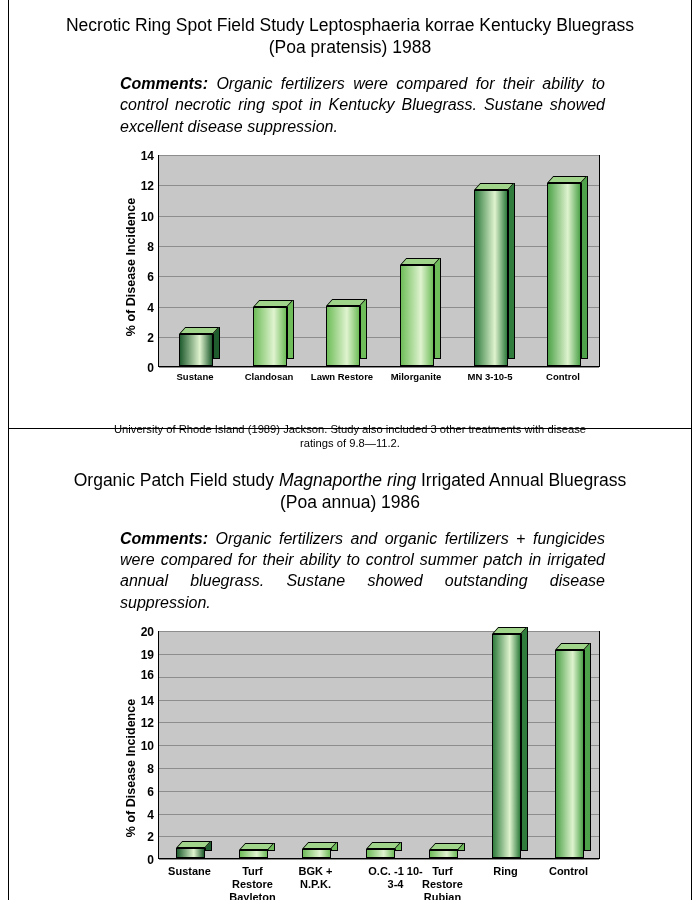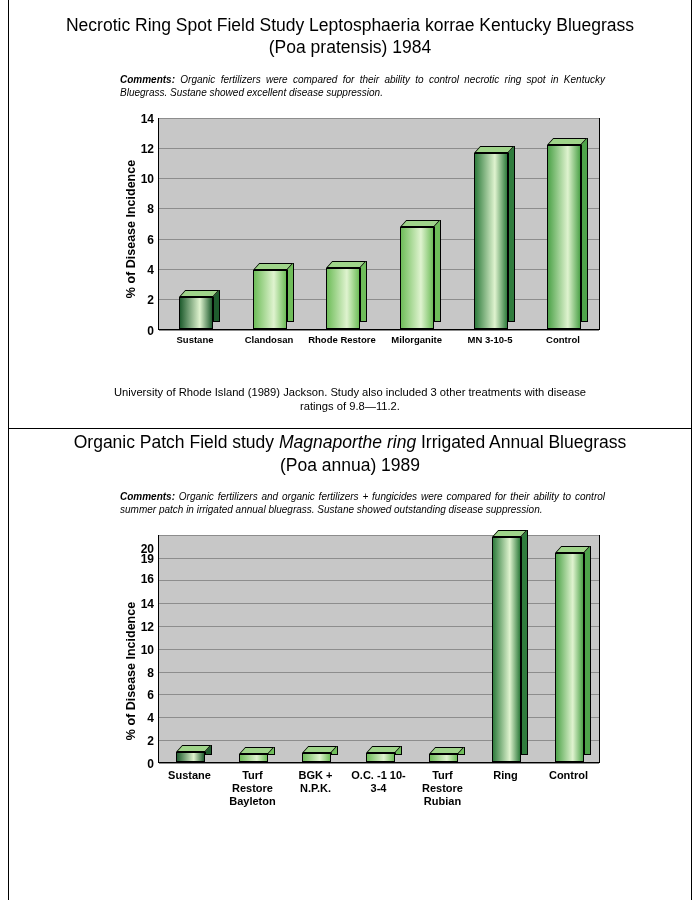--- a/index.html
+++ b/index.html
@@ -31,21 +31,21 @@
     line-height: 1.28;
     padding: 0 30px;
     box-sizing: border-box;
     margin: 0;
     font-weight: normal;
   }
   .title .ital { font-style: italic; }
 
   .comments {
     margin: 14px 95px 0 120px;
-    font-size: 10px;
+    font-size: 16px;
     line-height: 1.34;
     text-align: justify;
     font-style: italic;
   }
   .comments b {
     font-style: italic;
     font-weight: bold;
   }
 
   
@@ -162,21 +162,21 @@
 <body>
 
 <div class="page">
 
   <div class="vline-left" style="left:8px;"></div>
   <div class="vline-right" style="right:8px;"></div>
 
   <div class="section" style="padding-top:14px;">
     <div class="title">
       <div>Necrotic Ring Spot Field Study Leptosphaeria korrae Kentucky Bluegrass</div>
-      <div>(Poa pratensis) 1984</div>
+      <div>(Poa pratensis) 1988</div>
     </div>
 
     <div class="comments">
       <b>Comments:</b>
       <span>Organic fertilizers were compared for their ability to control necrotic ring spot in Kentucky Bluegrass. Sustane showed excellent disease suppression.</span>
     </div>
 
     <div class="chart-wrap" id="chart1-wrap" style="width:500px;height:235px;margin-left:100px;">
       <div class="ylabel" style="left:-38px;">% of Disease Incidence</div>
       <div class="plot" id="chart1-plot" style="left:58px;top:6px;right:0;height:212px;">
@@ -227,36 +227,36 @@
             <div class="bar" style="left: 388px; width: 34px; height: 183.229px;">
               <div class="side" style="background: rgb(78, 163, 74);"></div>
               <div class="front" style="background: linear-gradient(to right, rgb(78, 163, 74) 0%, rgb(223, 243, 207) 62%, rgb(78, 163, 74) 100%);"></div>
               <div class="top" style="background: rgb(159, 212, 138);"></div>
             </div>
           </div>
       </div>
       <div class="xlabels" id="chart1-xlabels" style="top:222px;left:58px;right:0;">
           <div class="xlabel" style="left: 0px; width: 74px;">Sustane</div>
           <div class="xlabel" style="left: 74px; width: 74px;">Clandosan</div>
-          <div class="xlabel" style="left: 147px; width: 74px;">Rhode Restore</div>
-          <div class="xlabel" style="left: 210px; width: 74px; text-align: right;">Milorganite</div>
+          <div class="xlabel" style="left: 147px; width: 74px;">Lawn Restore</div>
+          <div class="xlabel" style="left: 221px; width: 74px;">Milorganite</div>
           <div class="xlabel" style="left: 295px; width: 74px;">MN 3-10-5</div>
           <div class="xlabel" style="left: 368px; width: 74px;">Control</div>
         </div>
     </div>
 
     <div class="source" style="margin-top:38px;">University of Rhode Island (1989) Jackson. Study also included 3 other treatments with disease ratings of 9.8—11.2.</div>
   </div>
 
   <hr class="divider" style="top:428px;">
 
   <div class="section" style="padding-top:18px;">
     <div class="title">
       <div><span>Organic Patch Field study </span><span class="ital">Magnaporthe ring</span><span> Irrigated Annual Bluegrass</span></div>
-      <div>(Poa annua) 1989</div>
+      <div>(Poa annua) 1986</div>
     </div>
 
     <div class="comments">
       <b>Comments:</b>
       <span>Organic fertilizers and organic fertilizers + fungicides were compared for their ability to control summer patch in irrigated annual bluegrass. Sustane showed outstanding disease suppression.</span>
     </div>
 
     <div class="chart-wrap" id="chart2-wrap" style="width:500px;height:285px;margin-left:100px;">
       <div class="ylabel" style="left:-38px;">% of Disease Incidence</div>
       <div class="plot" id="chart2-plot" style="left:58px;top:6px;right:0;height:228px;">
@@ -275,21 +275,21 @@
             <div class="ytick" style="top: 114px;">10</div>
             <div class="gridline" style="top: 90.2px;"></div>
             <div class="ytick" style="top: 91.2px;">12</div>
             <div class="gridline" style="top: 67.4px;"></div>
             <div class="ytick" style="top: 68.4px;">14</div>
             <div class="gridline" style="top: 44.6px;"></div>
             <div class="ytick" style="top: 43px;">16</div>
             <div class="gridline" style="top: 21.8px;"></div>
             <div class="ytick" style="top: 22.8px;">19</div>
             <div class="gridline" style="top: -1px;"></div>
-            <div class="ytick" style="top: 13px;">20</div>
+            <div class="ytick" style="top: 0px;">20</div>
           </div>
         <div class="bars" id="chart2-bars">
             <div class="bar" style="left: 17px; width: 29px; height: 10.26px;">
               <div class="side" style="background: rgb(31, 92, 46);"></div>
               <div class="front" style="background: linear-gradient(to right, rgb(31, 92, 46) 0%, rgb(223, 243, 207) 62%, rgb(31, 92, 46) 100%);"></div>
               <div class="top" style="background: rgb(159, 212, 138);"></div>
             </div>
             <div class="bar" style="left: 80px; width: 29px; height: 7.98px;">
               <div class="side" style="background: rgb(111, 189, 90);"></div>
               <div class="front" style="background: linear-gradient(to right, rgb(111, 189, 90) 0%, rgb(223, 243, 207) 62%, rgb(111, 189, 90) 100%);"></div>
@@ -319,21 +319,21 @@
               <div class="side" style="background: rgb(78, 163, 74);"></div>
               <div class="front" style="background: linear-gradient(to right, rgb(78, 163, 74) 0%, rgb(223, 243, 207) 62%, rgb(78, 163, 74) 100%);"></div>
               <div class="top" style="background: rgb(159, 212, 138);"></div>
             </div>
           </div>
       </div>
       <div class="xlabels" id="chart2-xlabels" style="top:240px;left:58px;right:0;">
           <div class="xlabel big" style="left: 0px; width: 63px;">Sustane</div>
           <div class="xlabel big" style="left: 63px; width: 63px;">Turf Restore Bayleton</div>
           <div class="xlabel big" style="left: 126px; width: 63px;">BGK + N.P.K.</div>
-          <div class="xlabel big" style="left: 189px; width: 63px;">O.C. -1 10-3-4</div>
+          <div class="xlabel big" style="left: 206px; width: 63px;">O.C. -1 10-3-4</div>
           <div class="xlabel big" style="left: 253px; width: 63px;">Turf Restore Rubian</div>
           <div class="xlabel big" style="left: 316px; width: 63px;">Ring</div>
           <div class="xlabel big" style="left: 379px; width: 63px;">Control</div>
         </div>
     </div>
 
   </div>
 
 </div>
 

